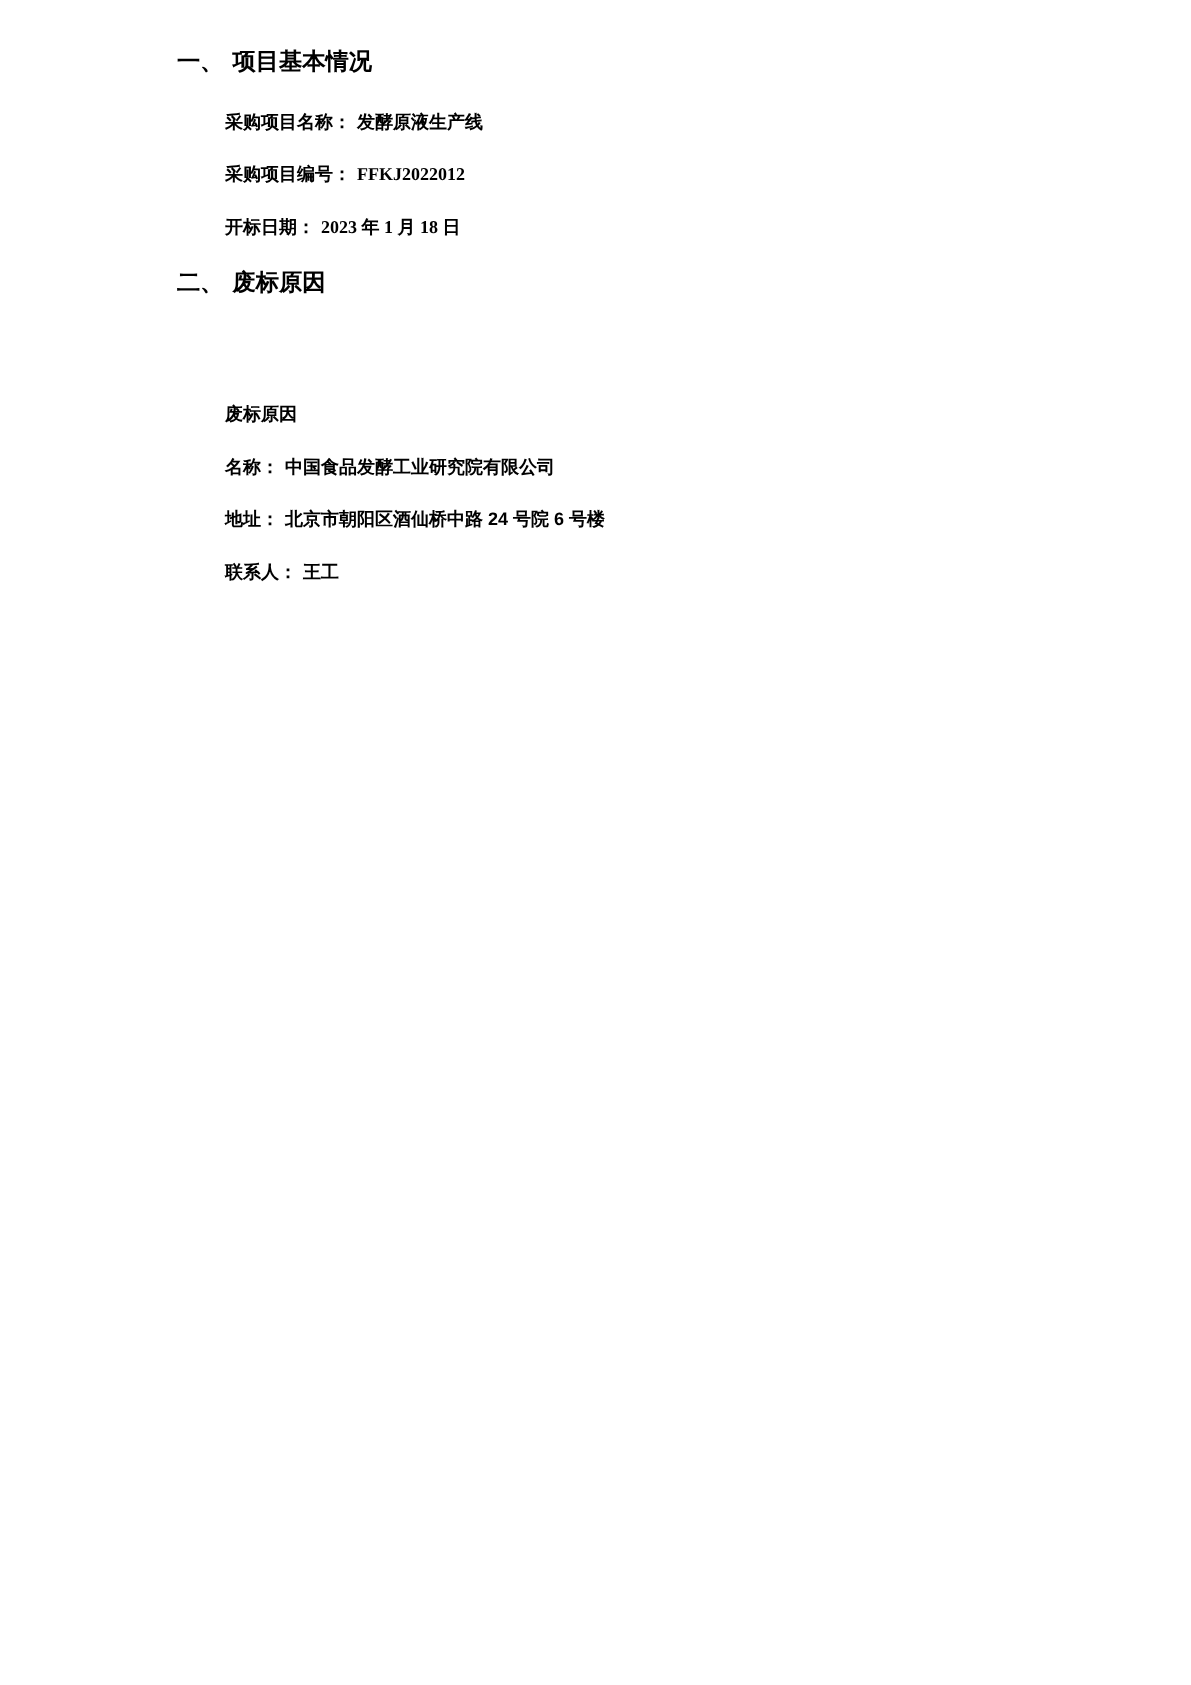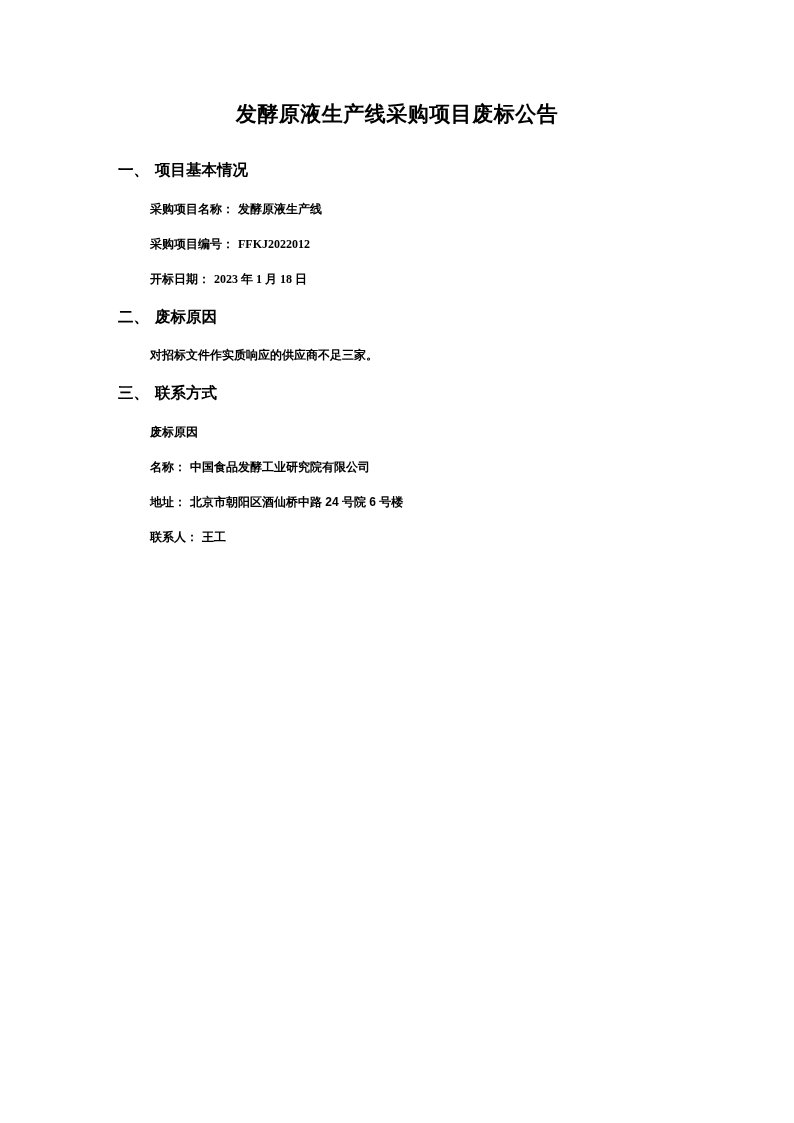--- a/index.html
+++ b/index.html
@@ -69,21 +69,20 @@
   .mono-ish {
     font-family: "Liberation Serif", "DejaVu Serif", serif;
     text-align: center;
   }
 </style>
 </head>
 <body>
 
 <div class="page">
 
-  <h1 class="doc-title">发酵原液生产线采购项目废标公告</h1>
 
   <div class="body-block">
 
     <div class="section-heading">
       <span class="num">一、</span><span class="txt">项目基本情况</span>
     </div>
 
     <div class="gap-a"></div>
 
     <div class="line indent-1">
@@ -103,27 +102,23 @@
     </div>
 
     <div class="gap-c"></div>
 
     <div class="section-heading">
       <span class="num">二、</span><span class="txt">废标原因</span>
     </div>
 
     <div class="gap-a"></div>
 
-    <div class="line indent-1">对招标文件作实质响应的供应商不足三家。</div>
 
     <div class="gap-c"></div>
 
-    <div class="section-heading">
-      <span class="num">三、</span><span class="txt">联系方式</span>
-    </div>
 
     <div class="gap-a"></div>
 
     <div class="line indent-1">废标原因</div>
 
     <div class="gap-b"></div>
 
     <div class="line indent-1">
       <span class="lbl">名称：</span><span class="val">中国食品发酵工业研究院有限公司</span>
     </div>

